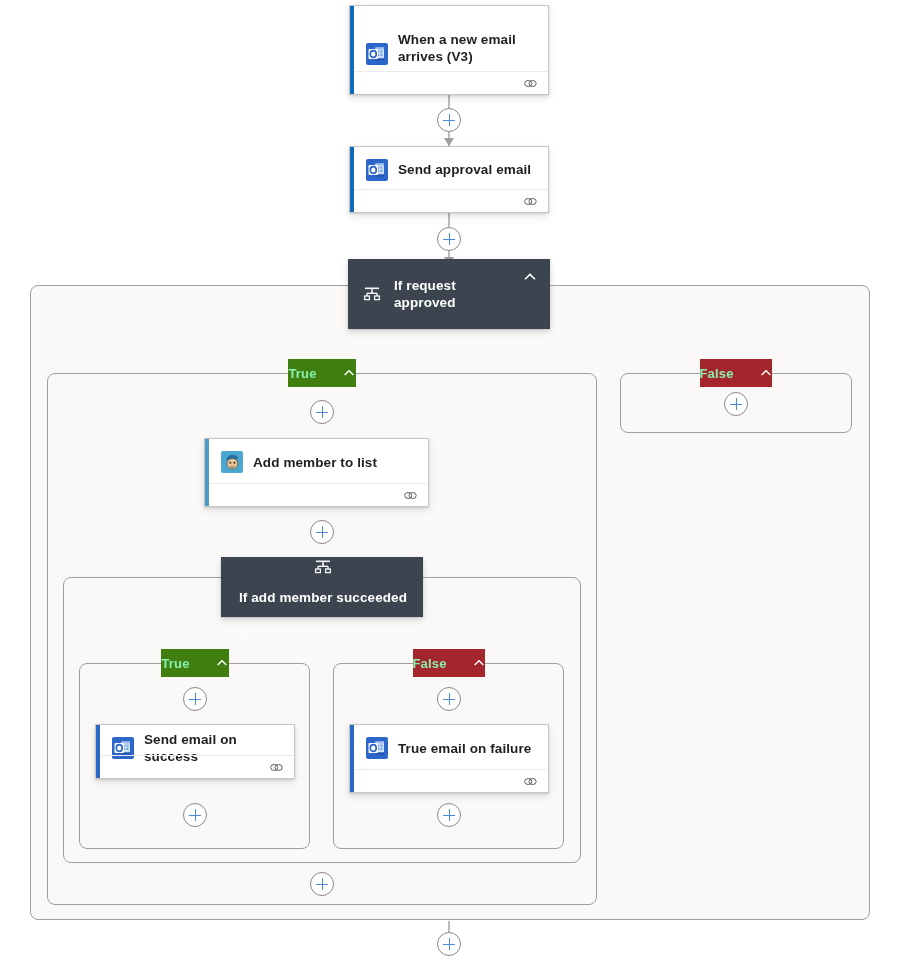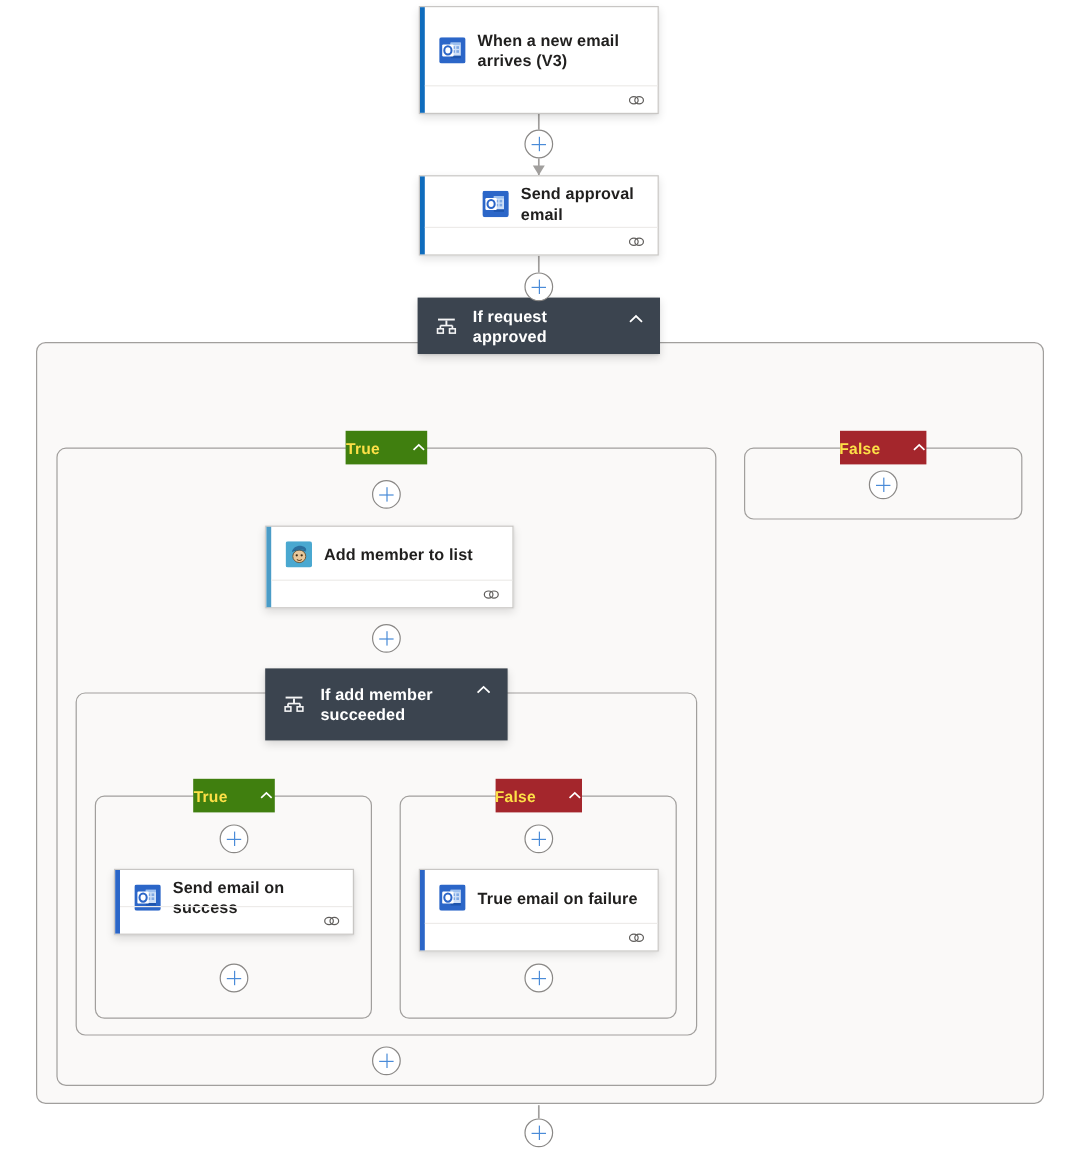--- a/index.html
+++ b/index.html
@@ -82,21 +82,21 @@
   .chev{flex:0 0 16px;width:16px;height:16px;}
 
   
   .pill{
     position:absolute;
     display:flex;align-items:center;justify-content:center;
     gap:25px;
     height:28px;
     padding:0 27px;
     box-sizing:border-box;
-    color:#fde047;
+    color:#86efac;
     font-size:13px;font-weight:700;
     z-index:6;
     letter-spacing:.2px;
   }
   .pill.t{background:#407f0f;}
   .pill.f{background:#a4262c;}
   .pill .chev{width:14px;height:14px;flex:0 0 14px;}
 
   
   .plus{
@@ -177,21 +177,21 @@
   <div class="scope" style="left:620px;top:373px;width:232px;height:60px;"></div>
 
   <div class="scope" style="left:63px;top:577px;width:518px;height:286px;"></div>
 
   <div class="scope" style="left:79px;top:663px;width:231px;height:186px;"></div>
 
   <div class="scope" style="left:333px;top:663px;width:231px;height:186px;"></div>
 
   <div class="card" style="left:349px;top:5px;width:200px;height:90px;">
     <div class="accent" style="background:#0f6cbd;"></div>
-    <div class="card-head" style="height:68px;align-items:center;padding-top:12px;">
+    <div class="card-head" style="height:68px;align-items:flex-end;padding-top:12px;">
       <span class="appicon">
         <svg viewBox="0 0 22 22">
           <rect x="0" y="0" width="22" height="22" rx="2" fill="#2b66c8"></rect>
           <rect x="9.5" y="4.5" width="8.5" height="11" fill="#cfe0f7"></rect>
           <rect x="9.5" y="4.5" width="8.5" height="2" fill="#9dc0ef"></rect>
           <rect x="11" y="7.5" width="2.2" height="2.2" fill="#7fa9e4"></rect>
           <rect x="14.3" y="7.5" width="2.2" height="2.2" fill="#7fa9e4"></rect>
           <rect x="11" y="10.8" width="2.2" height="2.2" fill="#7fa9e4"></rect>
           <rect x="14.3" y="10.8" width="2.2" height="2.2" fill="#7fa9e4"></rect>
           <path d="M9.5 15.5 L18 15.5 L18 17.5 L9.5 17.5 Z" fill="#1d54ad"></path>
@@ -206,21 +206,21 @@
         <svg class="chain" viewBox="0 0 15 11">
           <ellipse cx="5.2" cy="5.5" rx="3.6" ry="3" fill="none" stroke="#605e5c" stroke-width="1"></ellipse>
           <ellipse cx="9.6" cy="5.5" rx="3.6" ry="3" fill="none" stroke="#605e5c" stroke-width="1"></ellipse>
         </svg>
       </span>
     </div>
   </div>
 
   <div class="plus" style="left:437px;top:108px;"></div>
 
-  <div class="card" style="left:349px;top:146px;width:200px;height:67px;padding-left:36px;">
+  <div class="card" style="left:349px;top:146px;width:200px;height:67px;">
     <div class="accent" style="background:#0f6cbd;"></div>
     <div class="card-head" style="height:45px;">
       <span class="appicon">
         <svg viewBox="0 0 22 22">
           <rect x="0" y="0" width="22" height="22" rx="2" fill="#2b66c8"></rect>
           <rect x="9.5" y="4.5" width="8.5" height="11" fill="#cfe0f7"></rect>
           <rect x="9.5" y="4.5" width="8.5" height="2" fill="#9dc0ef"></rect>
           <rect x="11" y="7.5" width="2.2" height="2.2" fill="#7fa9e4"></rect>
           <rect x="14.3" y="7.5" width="2.2" height="2.2" fill="#7fa9e4"></rect>
           <rect x="11" y="10.8" width="2.2" height="2.2" fill="#7fa9e4"></rect>
@@ -237,21 +237,21 @@
         <svg class="chain" viewBox="0 0 15 11">
           <ellipse cx="5.2" cy="5.5" rx="3.6" ry="3" fill="none" stroke="#605e5c" stroke-width="1"></ellipse>
           <ellipse cx="9.6" cy="5.5" rx="3.6" ry="3" fill="none" stroke="#605e5c" stroke-width="1"></ellipse>
         </svg>
       </span>
     </div>
   </div>
 
   <div class="plus" style="left:437px;top:227px;"></div>
 
-  <div class="cond" style="left:348px;top:248px;width:202px;height:47px;align-items:center;">
+  <div class="cond" style="left:348px;top:259px;width:202px;height:70px;align-items:center;">
     <span class="cond-icon">
       <svg viewBox="0 0 20 20">
         <rect x="3" y="3.5" width="14" height="1.6" fill="#ffffff"></rect>
         <rect x="9.2" y="5.1" width="1.6" height="4.2" fill="#ffffff"></rect>
         <path d="M5 9.3 L15 9.3" stroke="#ffffff" stroke-width="1.4"></path>
         <path d="M5 9.3 L5 12" stroke="#ffffff" stroke-width="1.4"></path>
         <path d="M15 9.3 L15 12" stroke="#ffffff" stroke-width="1.4"></path>
         <rect x="2.6" y="12" width="4.8" height="3.6" fill="none" stroke="#ffffff" stroke-width="1.3"></rect>
         <rect x="12.6" y="12" width="4.8" height="3.6" fill="none" stroke="#ffffff" stroke-width="1.3"></rect>
       </svg>
@@ -279,21 +279,21 @@
       <svg viewBox="0 0 16 16">
           <path d="M3 10.2 L8 5.4 L13 10.2" fill="none" stroke="#ffffff" stroke-width="1.6"></path>
         </svg>
     </span>
   </div>
 
   <div class="plus" style="left:724px;top:392px;"></div>
 
   <div class="plus" style="left:310px;top:400px;"></div>
 
-  <div class="card" style="left:221px;top:438px;width:207px;height:69px;">
+  <div class="card" style="left:204px;top:438px;width:225px;height:69px;">
     <div class="accent" style="background:#4a9cc7;"></div>
     <div class="card-head" style="height:46px;">
       <span class="appicon">
         <svg viewBox="0 0 22 22">
           <rect x="0" y="0" width="22" height="22" rx="2" fill="#4aa8d0"></rect>
           <ellipse cx="11.4" cy="12.6" rx="5.4" ry="5.2" fill="#e8c79a"></ellipse>
           <ellipse cx="11.4" cy="12.6" rx="5.4" ry="5.2" fill="none" stroke="#6b4a22" stroke-width=".7"></ellipse>
           <path d="M5.4 8.6 C6 5.4 10 3.2 13.6 4 C16.6 4.7 17.6 6.6 17 8.2 C15.6 7 12.8 6.4 10 7 C7.9 7.5 6.3 8.2 5.4 8.6 Z" fill="#2b6f9e"></path>
           <path d="M5.6 8.5 C8 7.3 13 6.4 16.6 8.3" fill="none" stroke="#1f5b86" stroke-width=".8"></path>
           <circle cx="9.3" cy="11.8" r=".95" fill="#3a2a16"></circle>
@@ -308,21 +308,21 @@
         <svg class="chain" viewBox="0 0 15 11">
           <ellipse cx="5.2" cy="5.5" rx="3.6" ry="3" fill="none" stroke="#605e5c" stroke-width="1"></ellipse>
           <ellipse cx="9.6" cy="5.5" rx="3.6" ry="3" fill="none" stroke="#605e5c" stroke-width="1"></ellipse>
         </svg>
       </span>
     </div>
   </div>
 
   <div class="plus" style="left:310px;top:520px;"></div>
 
-  <div class="cond" style="left:221px;top:557px;width:202px;height:60px;">
+  <div class="cond" style="left:221px;top:557px;width:202px;height:60px;flex-direction:column;">
     <span class="cond-icon">
       <svg viewBox="0 0 20 20">
         <rect x="3" y="3.5" width="14" height="1.6" fill="#ffffff"></rect>
         <rect x="9.2" y="5.1" width="1.6" height="4.2" fill="#ffffff"></rect>
         <path d="M5 9.3 L15 9.3" stroke="#ffffff" stroke-width="1.4"></path>
         <path d="M5 9.3 L5 12" stroke="#ffffff" stroke-width="1.4"></path>
         <path d="M15 9.3 L15 12" stroke="#ffffff" stroke-width="1.4"></path>
         <rect x="2.6" y="12" width="4.8" height="3.6" fill="none" stroke="#ffffff" stroke-width="1.3"></rect>
         <rect x="12.6" y="12" width="4.8" height="3.6" fill="none" stroke="#ffffff" stroke-width="1.3"></rect>
       </svg>

